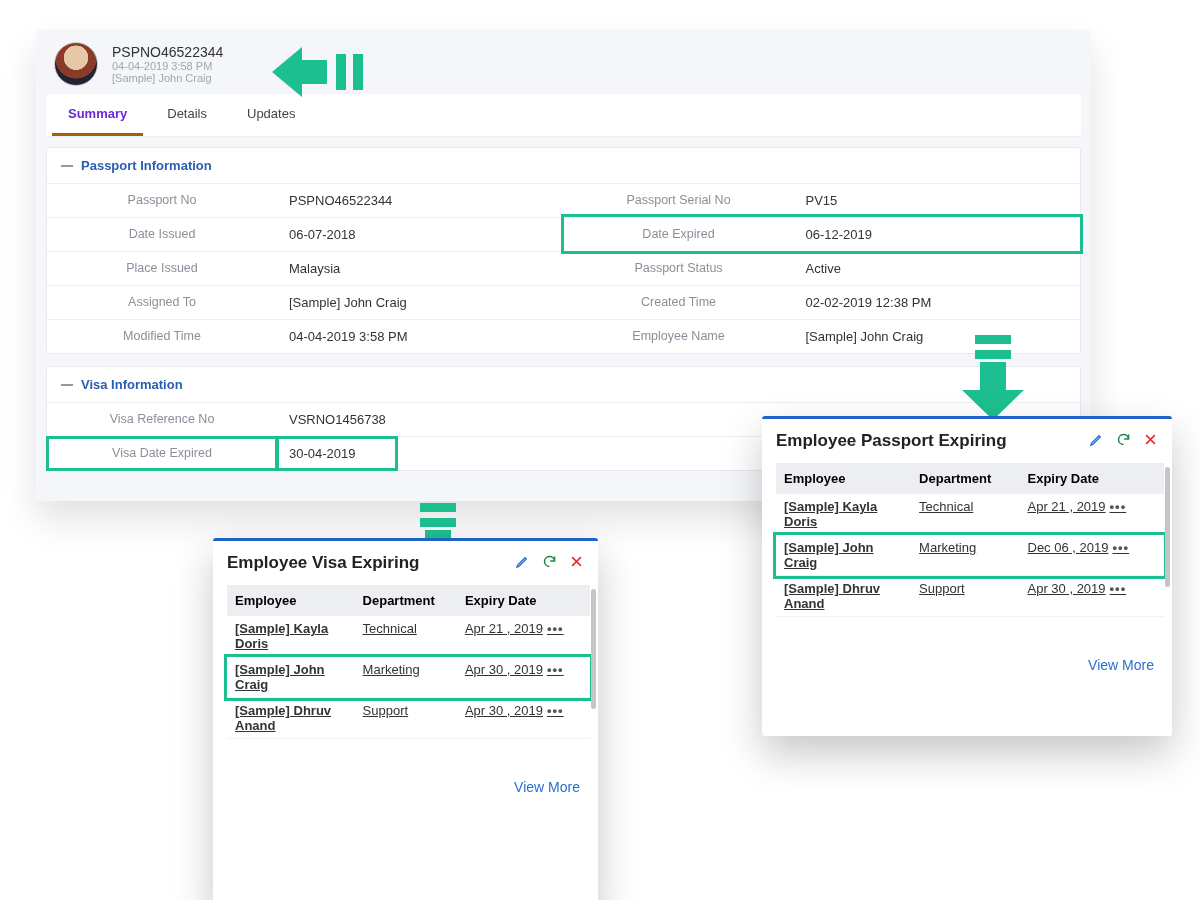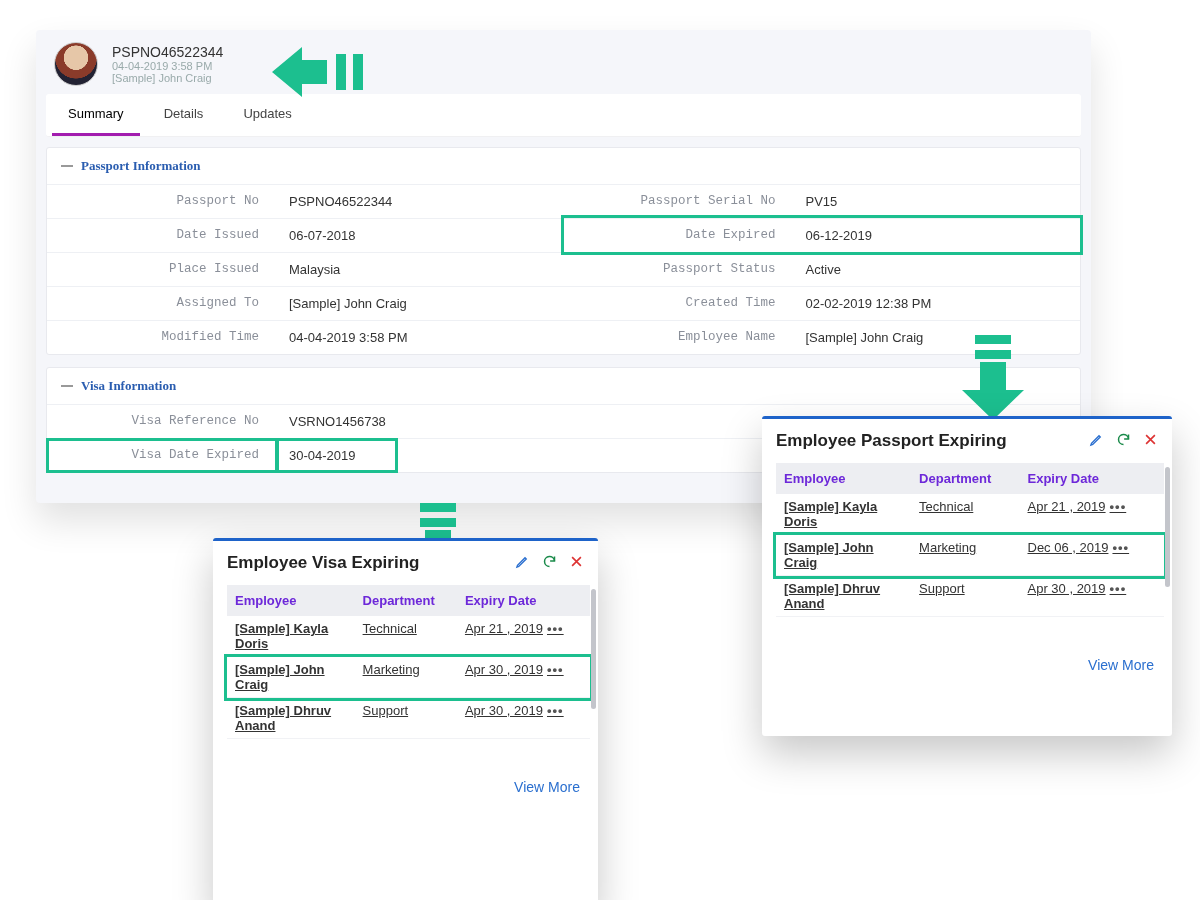--- a/index.html
+++ b/index.html
@@ -22,51 +22,51 @@
 .header-bar { padding: 12px 18px 8px; display: flex; align-items: center; gap: 14px; }
 .avatar {
   width: 44px; height: 44px; border-radius: 50%;
   background: radial-gradient(circle at 50% 35%, #e6c7a8 0 35%, #8a3b2a 36% 60%, #223 61%);
   border: 1px solid #ccc;
 }
 .head-text .title { font-size: 14px; color: #333; }
 .head-text .sub { font-size: 11px; color: #9aa; }
 .tabs { display: flex; gap: 8px; background: #fff; border-radius: 3px; margin: 0 10px; padding: 0 6px; border-bottom: 1px solid #f0f0f2; }
 .tab { padding: 12px 16px; font-size: 13px; color: #444; cursor: pointer; }
-.tab.active { color: #000000; border-bottom: 3px solid #a21caf; font-weight: 400; }
+.tab.active { color: #6d28d9; border-bottom: 3px solid #a16207; font-weight: 700; }
 .content { padding: 10px 10px 18px; }
 .section {
   background: #fff; border: 1px solid #e8e9ee; border-radius: 3px; margin-bottom: 12px;
 }
-.section-head { padding: 10px 14px; font-size: 13px; color: #2a5db0; font-weight: 600; display: flex; align-items: center; gap: 8px; font-family: Liberation Serif, serif; }
+.section-head { padding: 10px 14px; font-size: 13px; color: #2a5db0; font-weight: 600; display: flex; align-items: center; gap: 8px; }
 .collapse { width: 12px; height: 2px; background: #999; display: inline-block; }
 .grid { display: grid; grid-template-columns: 1fr 1fr; }
 .grid .row { display: grid; grid-template-columns: 230px 1fr; border-top: 1px solid #eef0f4; }
-.grid .row .label { text-align: right; padding: 9px 18px; color: #8a8f99; font-size: 12.5px; font-family: Liberation Mono, monospace; }
+.grid .row .label { text-align: center; padding: 9px 18px; color: #8a8f99; font-size: 12.5px; }
 .grid .row .value { padding: 9px 12px; color: #333; font-size: 13px; }
 .single .row { grid-column: 1 / -1; display: grid; grid-template-columns: 230px 1fr; border-top: 1px solid #eef0f4; }
 .highlight-cell { outline: 3px solid #1cbf8f; background: #fff; position: relative; z-index: 2; }
 
 
 .widget {
   position: absolute;
   width: 385px;
   background: #fff;
   border-top: 3px solid #1e63c9;
   border-radius: 3px;
   box-shadow: 0 18px 40px rgba(0,0,0,0.22);
   margin-left: 36px;
 }
 .widget .w-head { display: flex; align-items: center; justify-content: space-between; padding: 12px 14px; }
 .widget .w-title { font-size: 17px; font-weight: 700; color: #222; }
 .widget .w-actions { display: flex; gap: 12px; align-items: center; }
 .w-actions svg { width: 15px; height: 15px; }
 .w-body { padding: 0 8px 0 14px; position: relative; }
 .w-table { width: 100%; border-collapse: collapse; font-size: 13px; }
-.w-table th { background: #edeef2; text-align: left; padding: 8px 8px; font-size: 13px; color: #6d28d9; font-weight: 700; }
+.w-table th { background: #edeef2; text-align: left; padding: 8px 8px; font-size: 13px; color: #000000; font-weight: 700; }
 .w-table td { padding: 5px 8px; vertical-align: top; border-bottom: 1px solid #f1f2f5; color: #333; text-decoration: underline; }
 .w-table td.emp { font-weight: 700; max-width: 110px; }
 .w-table td.date { white-space: nowrap; }
 .more-dots { letter-spacing: 1px; color: #555; font-weight: 700; cursor: pointer; padding-left: 4px; }
 .row-highlight { outline: 3px solid #1cbf8f; }
 .scroll-stub { position: absolute; right: 2px; top: 4px; width: 5px; height: 120px; background: #c3c5cb; border-radius: 3px; }
 .view-more { text-align: right; padding: 40px 18px 16px; color: #2a6fcf; font-size: 14px; cursor: pointer; }
 
 
 .arrow {

